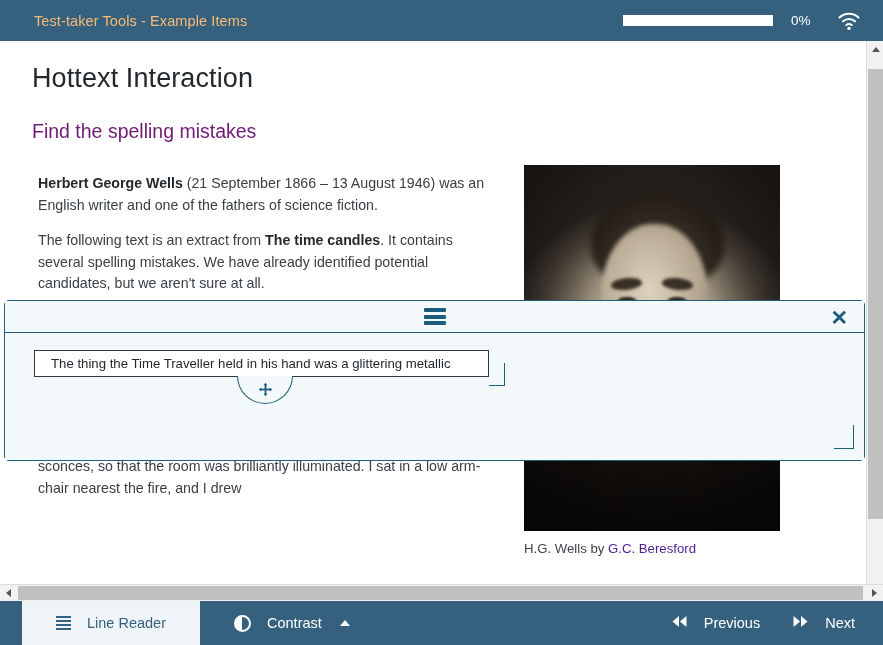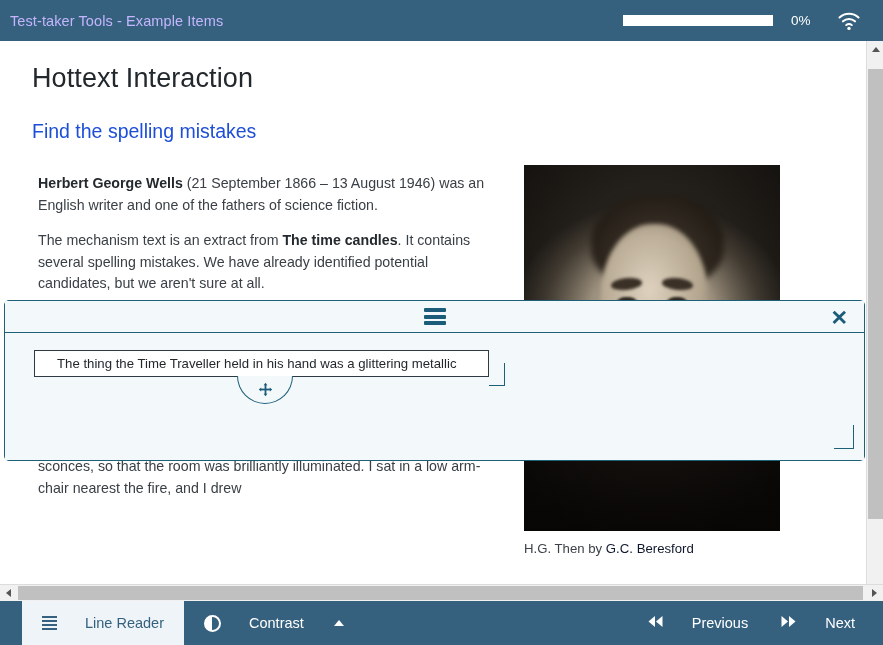--- a/index.html
+++ b/index.html
@@ -25,24 +25,24 @@
     position: absolute;
     left: 0; top: 0;
     width: 883px;
     height: 41px;
     background: #35617f;
     display: flex;
     align-items: center;
     color: #ffffff;
   }
   .topbar-title {
-    margin-left: 10px;
+    margin-left: 34px;
     font-size: 14.5px;
     letter-spacing: .1px;
-    color: #c4b5fd;
+    color: #fdba74;
     white-space: nowrap;
   }
   .topbar-right {
     margin-left: auto;
     display: flex;
     align-items: center;
     gap: 0;
   }
   .progress-track {
     width: 150px;
@@ -92,21 +92,21 @@
   h1.page-title {
     font-size: 27px;
     font-weight: 400;
     color: #23282d;
     letter-spacing: .1px;
     margin-bottom: 26px;
   }
   h2.section-title {
     font-size: 19.5px;
     font-weight: 400;
-    color: #1d4ed8;
+    color: #701a75;
     margin-bottom: 22px;
   }
 
   .two-col {
     display: flex;
     align-items: flex-start;
   }
   .col-text {
     width: 470px;
     flex: 0 0 470px;
@@ -190,21 +190,21 @@
     position: absolute; inset: 0;
     background: radial-gradient(ellipse 70% 64% at 50% 42%, rgba(0,0,0,0) 35%, rgba(0,0,0,.55) 100%);
   }
 
   .img-caption {
     margin-top: 10px;
     font-size: 13.2px;
     color: #3c4248;
   }
   .img-caption a {
-    color: #0f172a;
+    color: #4c1d95;
     text-decoration: none;
     text-align: right;
   }
 
   
   .hottext {
     background: #ececec;
     padding: 2px 8px 2px 5px;
     display: inline-flex;
     align-items: center;
@@ -270,21 +270,21 @@
   }
   .lr-window {
     position: absolute;
     left: 29px; top: 17px;
     width: 455px;
     height: 27px;
     background: #ffffff;
     border: 1.4px solid #2e3a43;
     display: flex;
     align-items: center;
-    padding: 0 22px;
+    padding: 0 16px;
     overflow: hidden;
   }
   .lr-window-text {
     font-size: 13.2px;
     color: #23282d;
     white-space: nowrap;
   }
   
   .lr-corner-inner {
     position: absolute;
@@ -395,23 +395,23 @@
     left: 0; bottom: 0;
     width: 883px;
     height: 44px;
     background: #35617f;
     display: flex;
     align-items: center;
   }
   .tool-btn {
     display: flex;
     align-items: center;
-    gap: 28px;
+    gap: 16px;
     height: 44px;
-    padding: 0 20px;
+    padding: 0 34px;
     color: #ffffff;
     font-size: 14.5px;
     cursor: pointer;
     white-space: nowrap;
   }
   .tool-btn.active {
     background: #eef4f8;
     color: #35617f;
   }
   .tool-btn.active .lr-ico span { background: #35617f; }
@@ -478,21 +478,21 @@
       <h2 class="section-title">Find the spelling mistakes</h2>
 
       <div class="two-col">
         <div class="col-text">
 
           <p class="body">
             <b>Herbert George Wells</b><span> (21 September 1866 – 13 August 1946) was an English writer and one of the fathers of science fiction.</span>
           </p>
 
           <p class="body">
-            <span>The mechanism text is an extract from </span><b>The time candles</b><span>. It contains several spelling mistakes. We have already identified potential candidates, but we aren't sure at all.</span>
+            <span>The following text is an extract from </span><b>The time candles</b><span>. It contains several spelling mistakes. We have already identified potential candidates, but we aren't sure at all.</span>
           </p>
 
           <p class="body">Can you help us by checking those words you believe to be misspelled?</p>
 
           <p class="body">
             <span>front of the fire, with two legs on the hearthrug. On this table he placed the mechanism. Then he drew up a chair, and sat down. The only other object on the table was a small shaded lamp, the bright light of which fell upon the model. There were also perhaps a </span><span class="hottext">
                 <span class="box"></span>
                 <span>dozen</span>
               </span><span> candles about, two in brass candlesticks upon the mantel and several in sconces, so that the room was brilliantly illuminated. I sat in a low arm-chair nearest the fire, and I drew</span>
           </p>
@@ -505,21 +505,21 @@
             <div class="face"></div>
             <div class="brow-l"></div>
             <div class="brow-r"></div>
             <div class="eye-l"></div>
             <div class="eye-r"></div>
             <div class="stache"></div>
             <div class="body-dark"></div>
             <div class="vig"></div>
           </div>
           <div class="img-caption">
-            <span>H.G. Then by </span><a href="#">G.C. Beresford</a>
+            <span>H.G. Wells by </span><a href="#">G.C. Beresford</a>
           </div>
         </div>
       </div>
 
     </div>
   </div>
 
   <div class="line-reader">
     <div class="lr-header">
       <div class="lr-hamburger">

